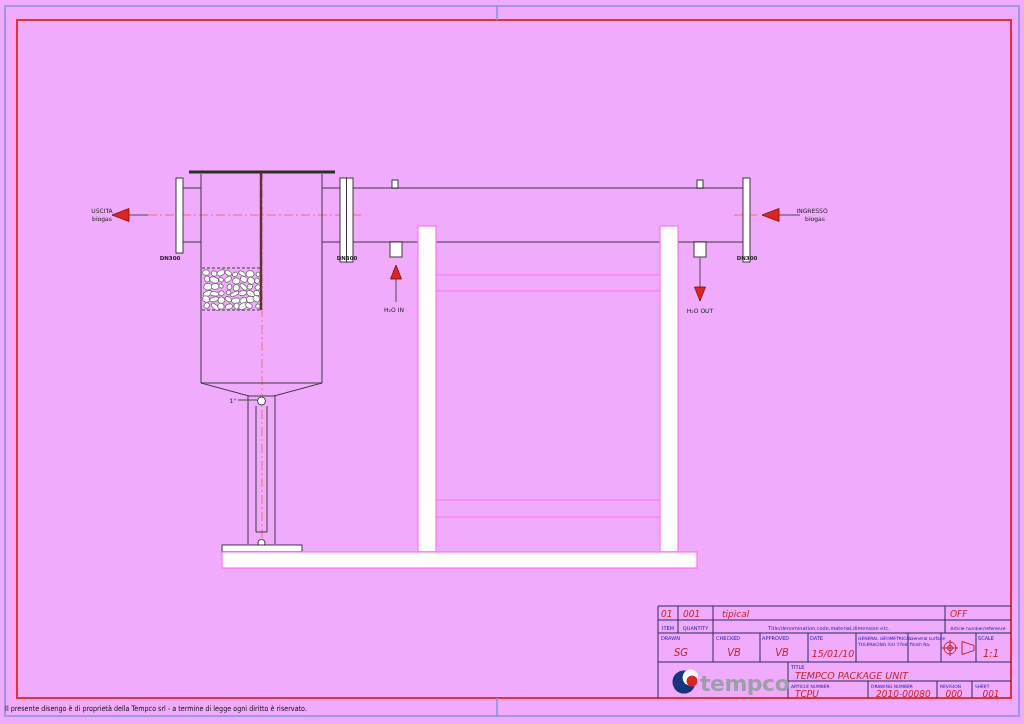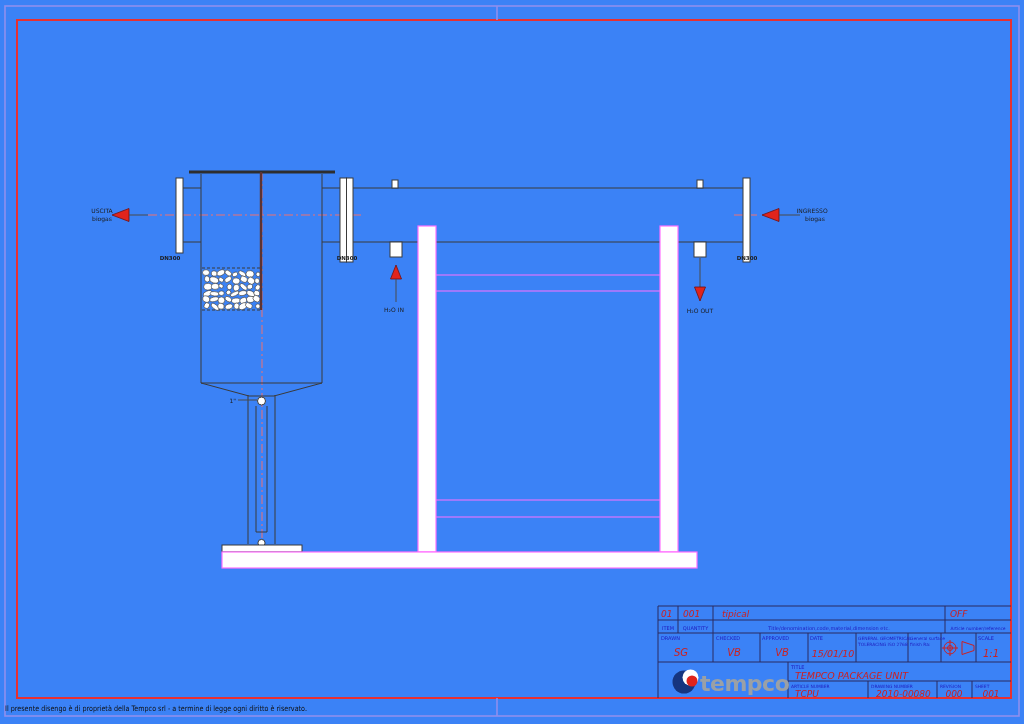--- a/index.html
+++ b/index.html
@@ -1,16 +1,16 @@
 <!DOCTYPE html>
 <html><head>
 <meta charset="utf-8">
 <style>
   html,body{margin:0;padding:0;background:#ffffff;}
-  .sheet{position:relative;width:1024px;height:724px;background:#3b82f6;overflow:hidden;
+  .sheet{position:relative;width:1024px;height:724px;background:#f0abfc;overflow:hidden;
          font-family:"DejaVu Sans", sans-serif;}
   svg{display:block}
   svg text{font-family:"DejaVu Sans", sans-serif;}
   .ln{stroke:#3a3a3a;stroke-width:1;fill:none;}
   .lnw{stroke:#3a3a3a;stroke-width:1;fill:#ffffff;}
   .thick{stroke:#2e2e2e;stroke-width:3.2;fill:none;}
   .mag{stroke:#ff70ff;stroke-width:1.2;fill:none;}
   .magw{stroke:#ff70ff;stroke-width:1.2;fill:#ffffff;}
   .cline{stroke:#f07070;stroke-width:1;fill:none;stroke-dasharray:9 3 2 3;}
   .dash{stroke:#3a3a3a;stroke-width:1;fill:none;stroke-dasharray:3 2;}

